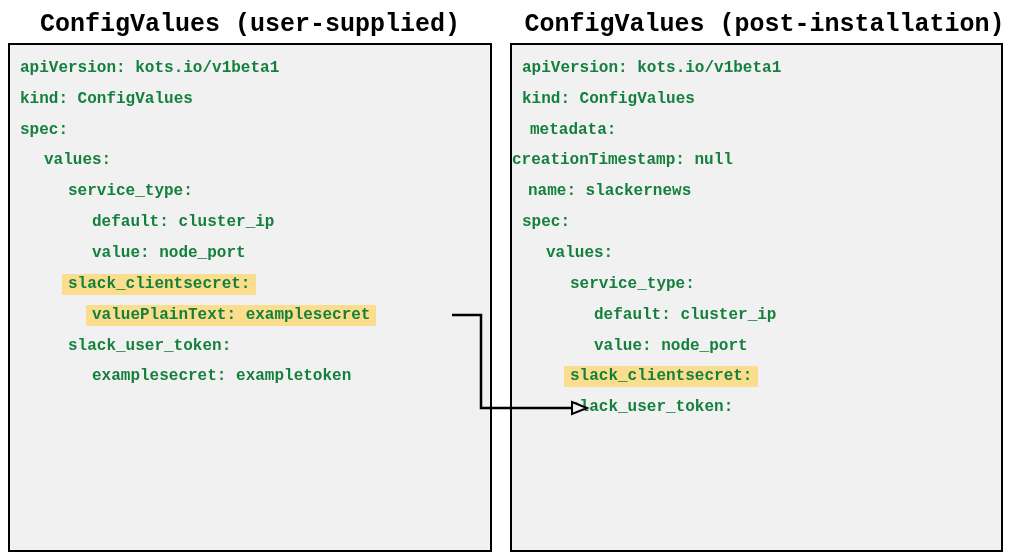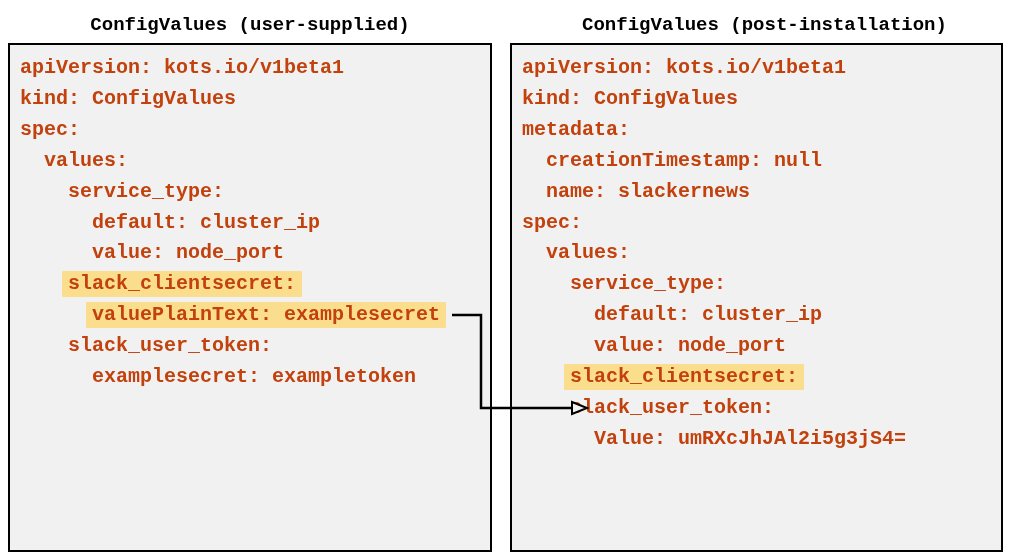--- a/index.html
+++ b/index.html
@@ -12,21 +12,21 @@
     width: 1019px;
     height: 559px;
     background: #ffffff;
     font-family: "Liberation Mono", "DejaVu Sans Mono", monospace;
     overflow: hidden;
   }
   .panel-title {
     position: absolute;
     top: 12px;
     height: 26px;
-    font-size: 19px;
+    font-size: 25px;
     font-weight: bold;
     color: #000000;
     text-align: center;
     line-height: 26px;
     white-space: pre;
   }
   .panel-title.left  { left: 8px;   width: 484px; }
   .panel-title.right { left: 518px; width: 493px; }
   .panel {
     position: absolute;
@@ -36,23 +36,23 @@
     border: 2px solid var(--border-color, #000000);
     box-sizing: content-box;
     padding-top: 8px;
   }
   .panel.left  { left: 8px;   width: 480px; }
   .panel.right { left: 510px; width: 489px; }
   .yaml-line {
     height: 30.85px;
     display: flex;
     align-items: center;
-    font-size: 20px;
+    font-size: 16px;
     font-weight: bold;
-    color: #c2410c;
+    color: #15803d;
     white-space: pre;
   }
   .yaml-line-text {
     display: inline-block;
     padding: 1px 6px 2px 6px;
     margin-left: -6px;
     border-radius: 1px;
   }
   .yaml-line-text.hl {
     background: var(--hl-color, #fbdd8e);
@@ -86,31 +86,30 @@
       <div class="yaml-line" style="padding-left: 82px;"><span class="yaml-line-text">value: node_port</span></div>
       <div class="yaml-line" style="padding-left: 58px;"><span class="yaml-line-text hl">slack_clientsecret:</span></div>
       <div class="yaml-line" style="padding-left: 82px; text-align: right;"><span class="yaml-line-text hl">valuePlainText: examplesecret</span></div>
       <div class="yaml-line" style="padding-left: 58px;"><span class="yaml-line-text">slack_user_token:</span></div>
       <div class="yaml-line" style="padding-left: 82px;"><span class="yaml-line-text">examplesecret: exampletoken</span></div>
     </div>
 
   <div class="panel right">
       <div class="yaml-line" style="padding-left: 10px;"><span class="yaml-line-text">apiVersion: kots.io/v1beta1</span></div>
       <div class="yaml-line" style="padding-left: 10px;"><span class="yaml-line-text">kind: ConfigValues</span></div>
-      <div class="yaml-line" style="padding-left: 10px;"><span class="yaml-line-text">metadata:</span></div>
-      <div class="yaml-line" style="padding-left: 34px;"><span class="yaml-line-text">creationTimestamp: null</span></div>
-      <div class="yaml-line" style="padding-left: 34px;"><span class="yaml-line-text">name: slackernews</span></div>
+      <div class="yaml-line" style="padding-left: 10px; margin-left: 8px;"><span class="yaml-line-text">metadata:</span></div>
+      <div class="yaml-line" style=""><span class="yaml-line-text">creationTimestamp: null</span></div>
+      <div class="yaml-line" style="padding-left: 16px;"><span class="yaml-line-text">name: slackernews</span></div>
       <div class="yaml-line" style="padding-left: 10px;"><span class="yaml-line-text">spec:</span></div>
       <div class="yaml-line" style="padding-left: 34px;"><span class="yaml-line-text">values:</span></div>
       <div class="yaml-line" style="padding-left: 58px;"><span class="yaml-line-text">service_type:</span></div>
       <div class="yaml-line" style="padding-left: 82px;"><span class="yaml-line-text">default: cluster_ip</span></div>
       <div class="yaml-line" style="padding-left: 82px;"><span class="yaml-line-text">value: node_port</span></div>
       <div class="yaml-line" style="padding-left: 58px;"><span class="yaml-line-text hl">slack_clientsecret:</span></div>
       <div class="yaml-line" style="padding-left: 58px;"><span class="yaml-line-text">slack_user_token:</span></div>
-      <div class="yaml-line" style="padding-left: 82px;"><span class="yaml-line-text">Value: umRXcJhJAl2i5g3jS4=</span></div>
     </div>
 
   <svg class="arrow-overlay" viewBox="0 0 1019 559" xmlns="http://www.w3.org/2000/svg">
     <path d="M 452 315 L 481 315 L 481 408 L 572 408" fill="none" stroke="#000000" stroke-width="2.5"></path>
     <polygon points="572,402 587,408 572,414" fill="#f1f1f1" stroke="#000000" stroke-width="2"></polygon>
   </svg>
 
 </div>
 
 </body></html>

